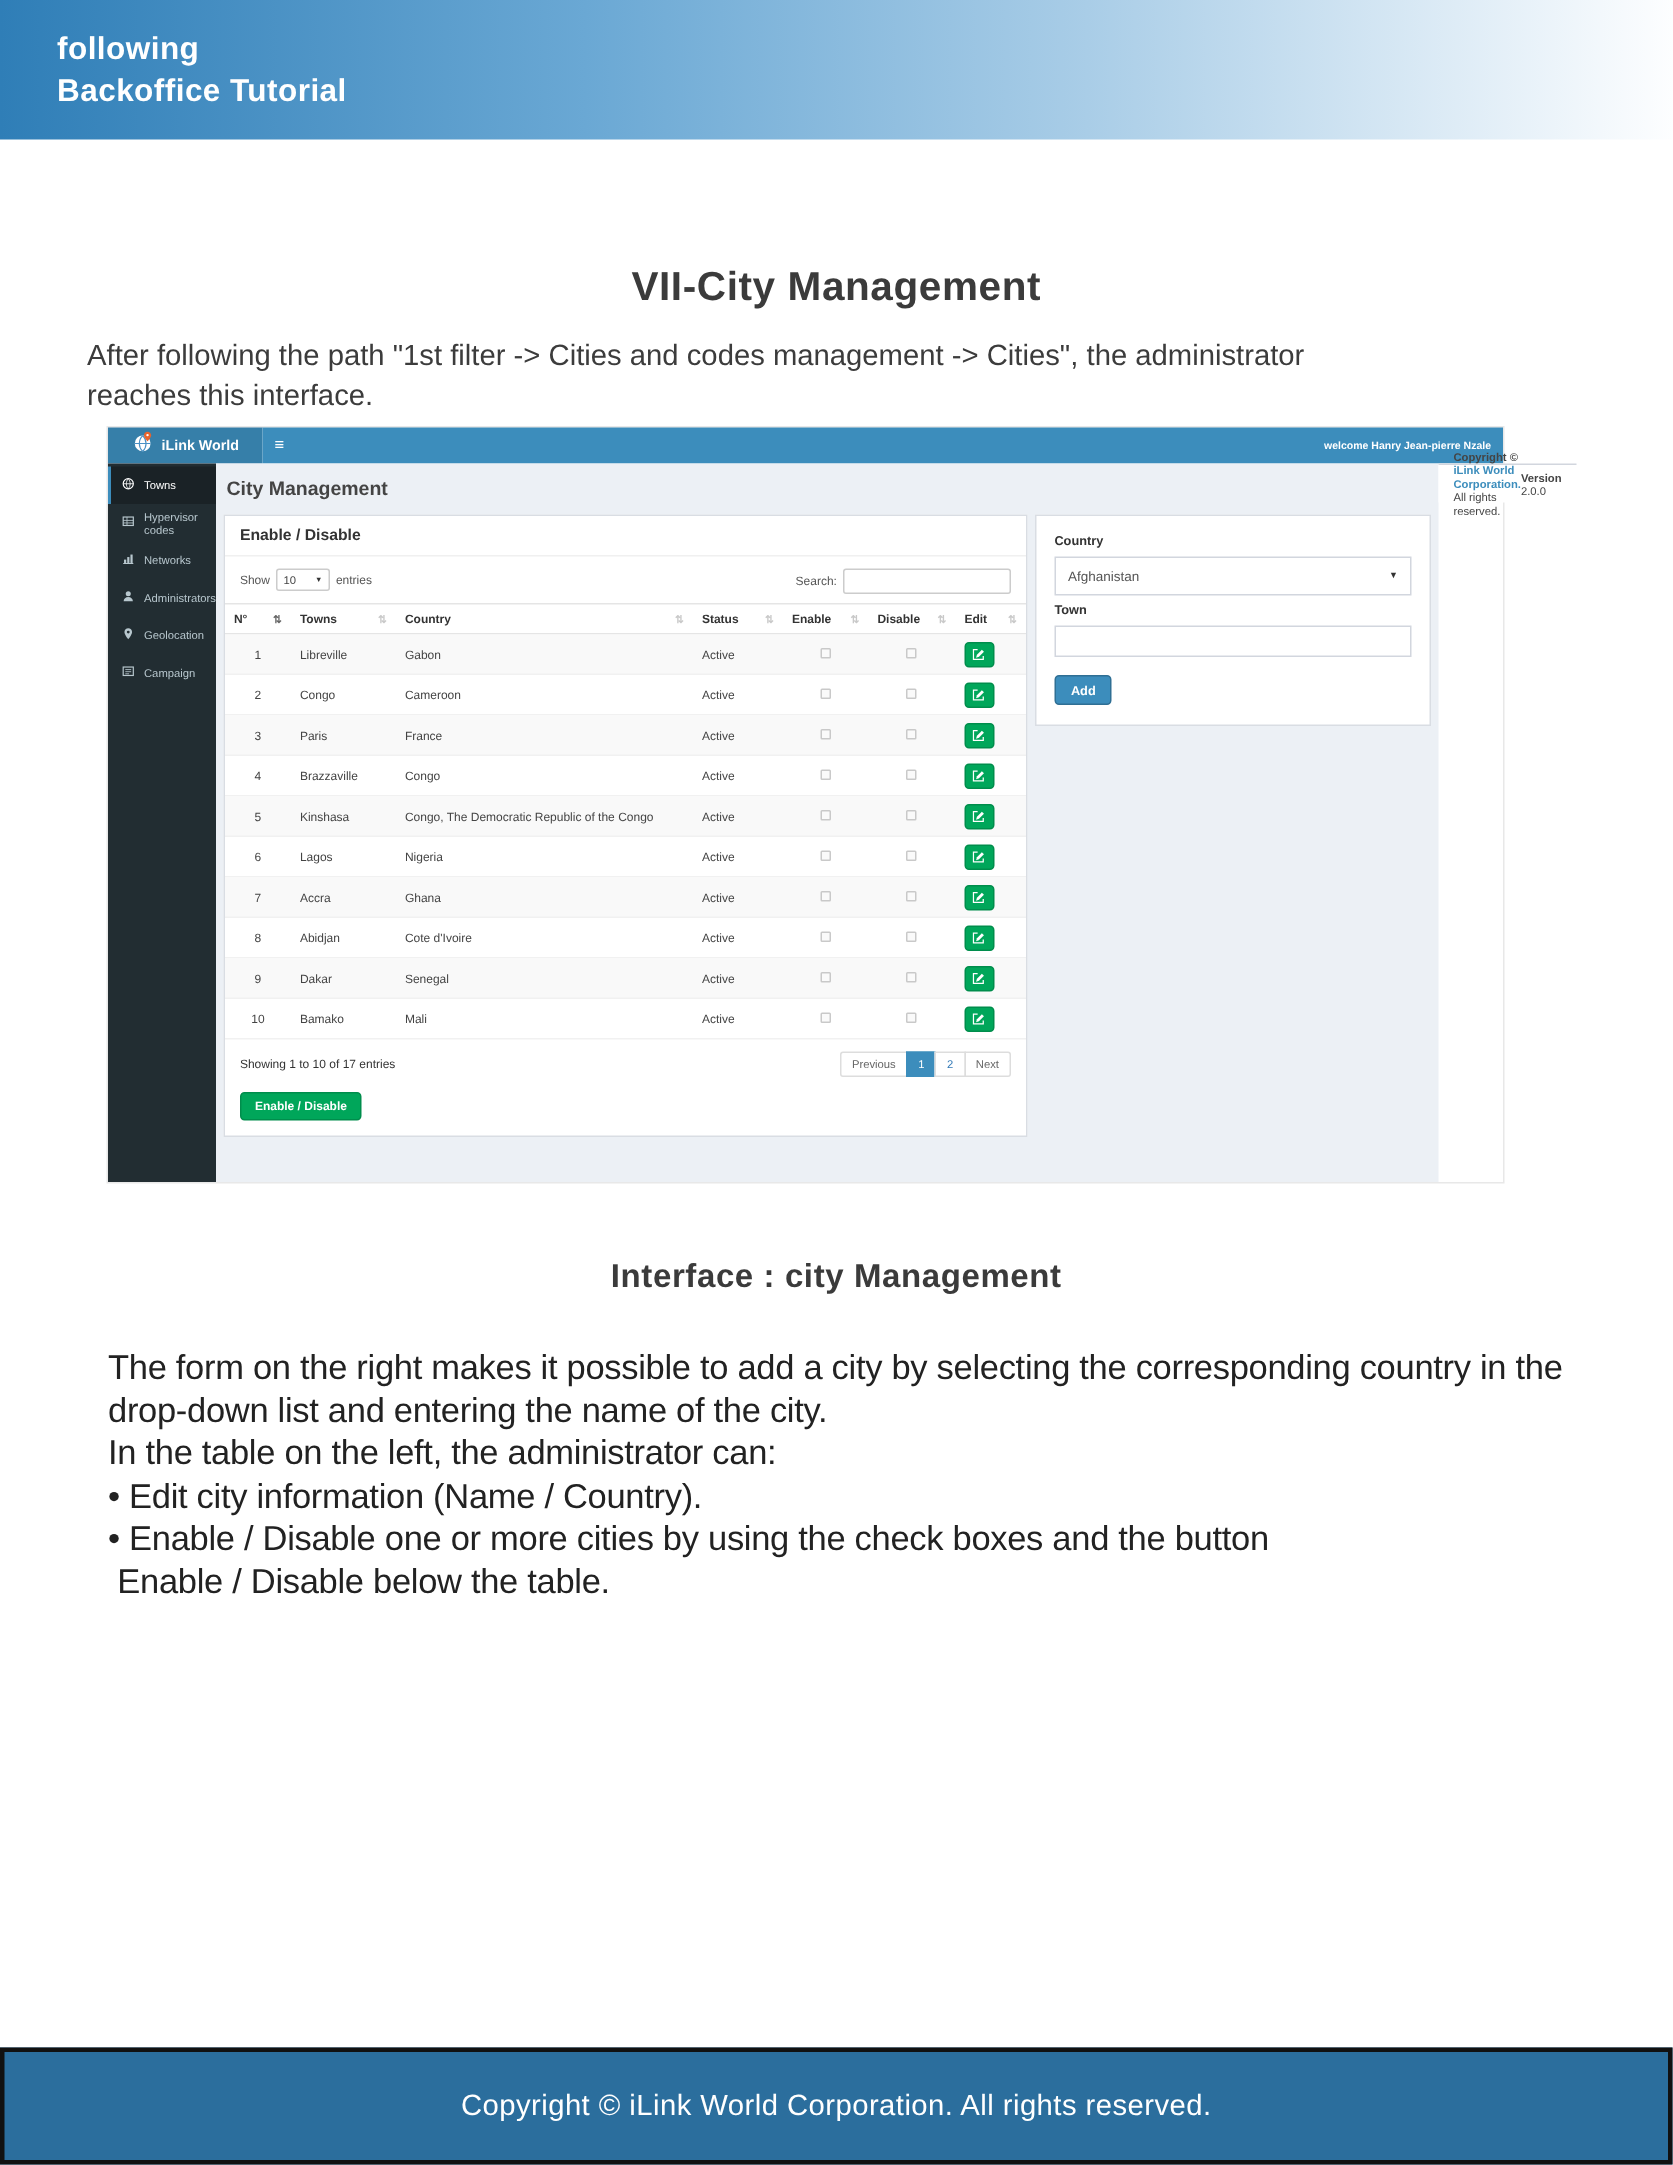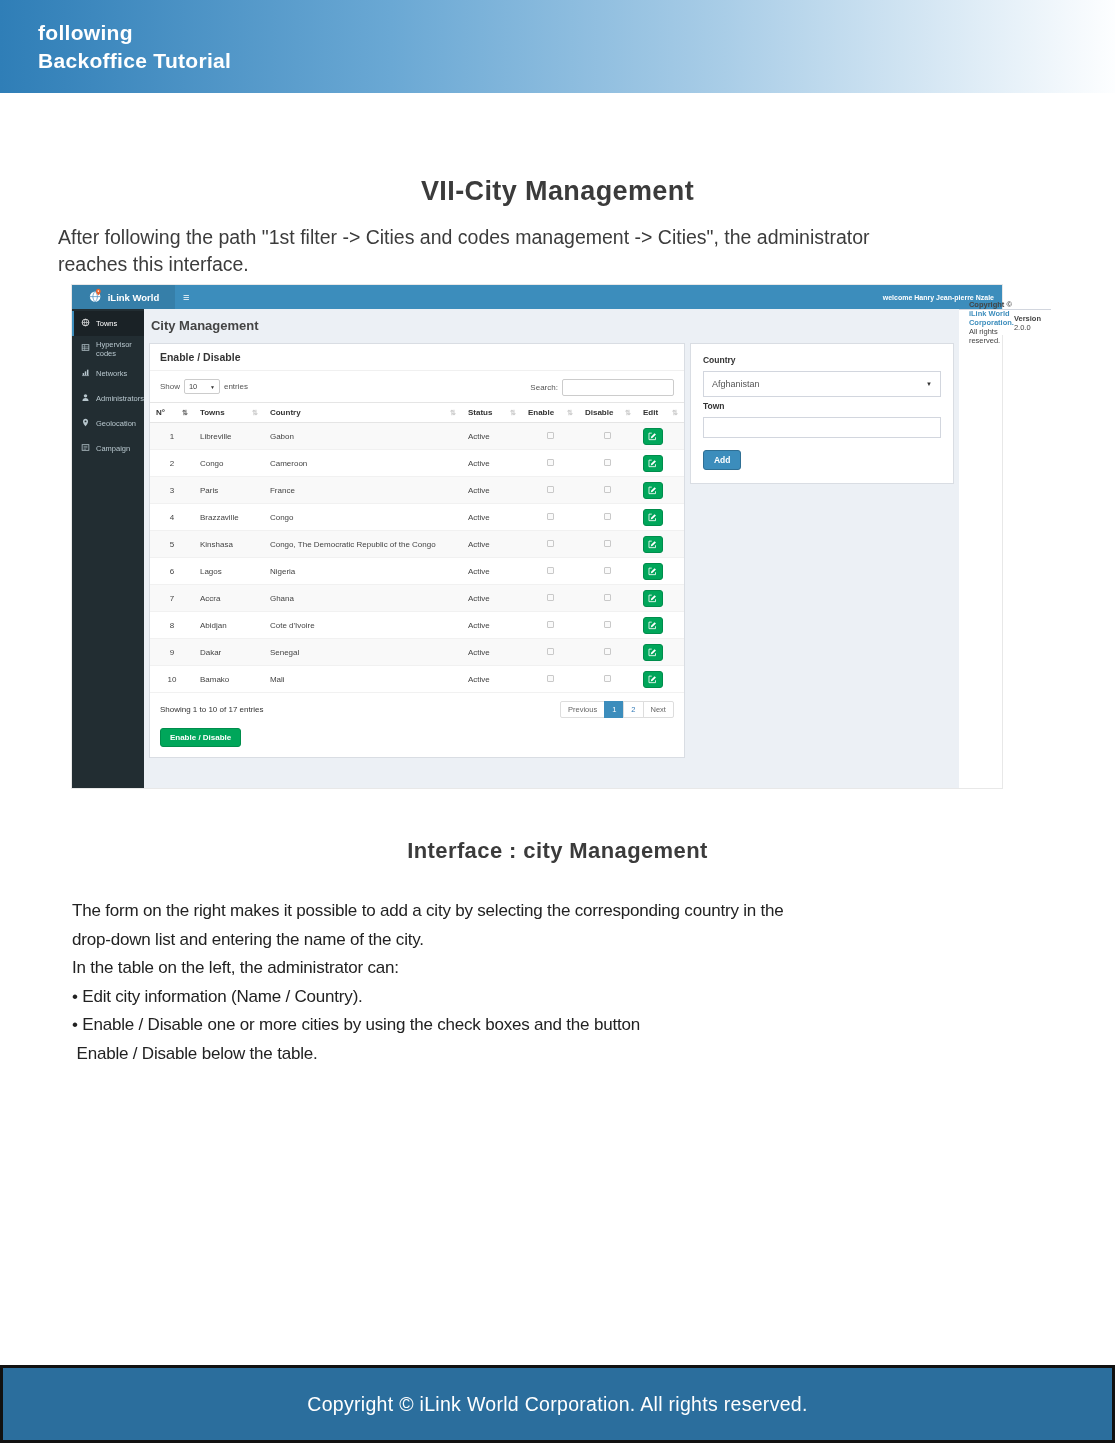--- a/index.html
+++ b/index.html
@@ -105,21 +105,21 @@
   .shot-footer { height:26px; background:#fff; border-top:1px solid #d2d6de;
     display:flex; align-items:center; justify-content:space-between; padding:0 10px;
     font-size:7.5px; color:#444; }
   .shot-footer b { font-weight:bold; }
   .link-blue { color:#3c8dbc; font-weight:bold; }
 
   
   .caption { position:absolute; top:838px; left:0; width:100%; text-align:center;
     font-size:22px; font-weight:bold; color:#3b3b3b; letter-spacing:.4px; }
   .body-text { position:absolute; top:897px; left:72px; width:995px;
-    font-size:17px; line-height:28.5px; color:#222; letter-spacing:-.2px; }
+    font-size:23px; line-height:28.5px; color:#222; letter-spacing:-.2px; }
 
   
   .page-footer { position:absolute; top:1365px; left:0; width:1115px; height:78px;
     background:#2b6e9d; border:3px solid #111; color:#fff; display:flex;
     align-items:center; justify-content:center; font-size:19.5px; letter-spacing:.3px; }
 </style>
 </head>
 <body>
 
 <header class="doc-header">

